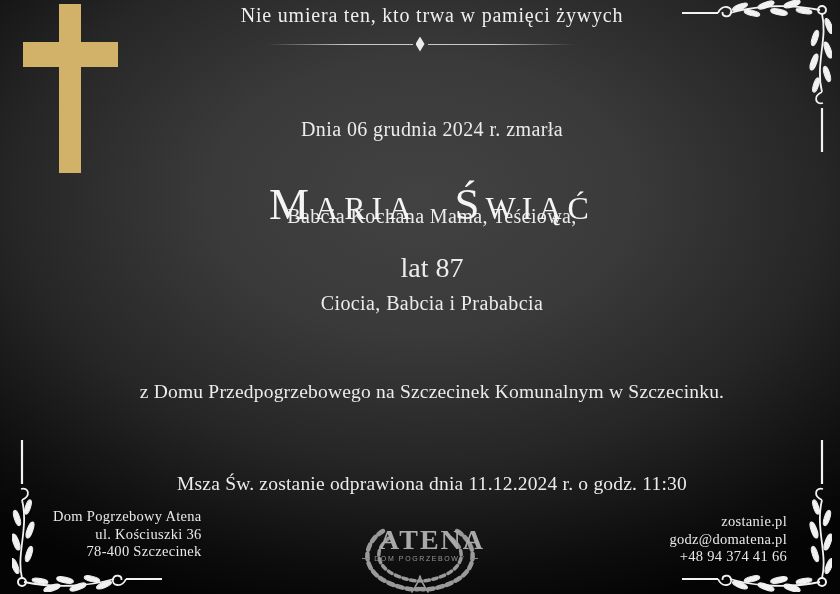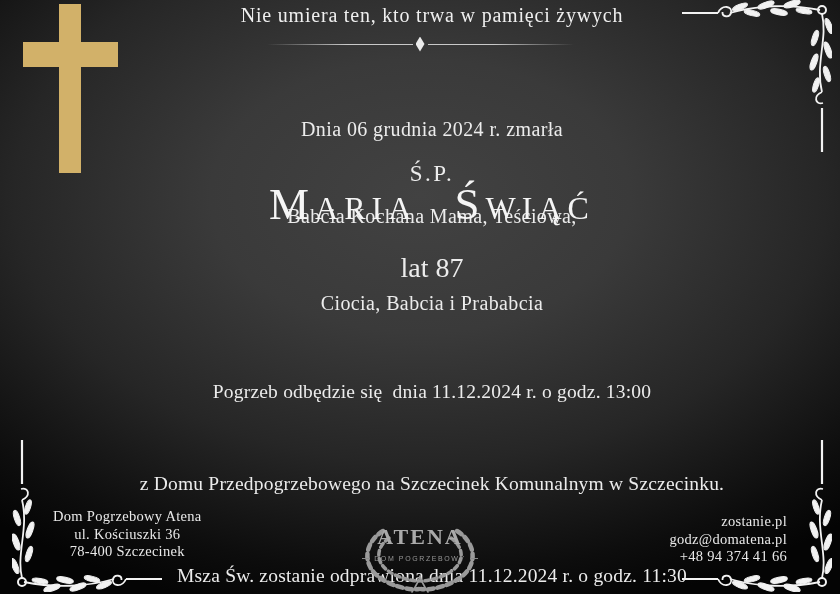--- a/index.html
+++ b/index.html
@@ -38,28 +38,28 @@
   .announce { top:57px; font-size:20px; line-height:29px; letter-spacing:0.4px; }
 
   .sp   { top:161px; font-size:23px; letter-spacing:2.5px; font-variant:small-caps; }
   .name { top:178px; font-size:45px; font-variant:small-caps; letter-spacing:6px; word-spacing:20px; color:#f5f5f5; }
   .age  { top:252px; font-size:28px; }
 
   .details { top:315px; font-size:19.5px; line-height:30.8px; letter-spacing:0.2px; }
 
   
   .home-info, .contact-info { position:absolute; font-size:14.5px; line-height:17.5px; letter-spacing:0.3px; color:#e9e9e9; }
-  .home-info { left:53px; top:508px; text-align:center; }
+  .home-info { left:53px; top:508px; text-align:right; }
   .contact-info { right:53px; top:513px; text-align:right; }
 
   
   .logo { position:absolute; left:355px; top:513px; width:130px; height:80px; }
   .logo svg { position:absolute; left:0; top:0; }
-  .logo-title { position:absolute; left:0; right:0; top:11px; text-align:center;
-    font-size:22px; font-weight:bold; letter-spacing:2px; color:#aaaaaa; }
+  .logo-title { position:absolute; left:0; right:0; top:11px; text-align:right;
+    font-size:28px; font-weight:bold; letter-spacing:2px; color:#aaaaaa; }
   .logo-sub { position:absolute; left:0; right:0; top:42px; display:flex; align-items:center; justify-content:center; gap:4px;
     font-size:7px; letter-spacing:1.6px; color:#979797; font-family:"Liberation Sans",sans-serif; }
   .logo-sub::before, .logo-sub::after { content:""; width:8px; height:1px; background:#8a8a8a; }
 </style>
 </head>
 <body>
 
 <div class="card">
 
   <div class="cross">
@@ -110,26 +110,24 @@
     <span class="diamond"></span>
     <span class="dline r"></span>
   </div>
 
   <div class="ctext announce">
     <div>Dnia 06 grudnia 2024 r. zmarła</div>
     <div>Babcia Kochana Mama, Teściowa,</div>
     <div>Ciocia, Babcia i Prababcia</div>
   </div>
 
-  <div class="ctext sp">Ś.P.</div>
   <div class="ctext name">Maria Świąć</div>
   <div class="ctext age">lat 87</div>
 
   <div class="ctext details">
-    <div>Pogrzeb odbędzie się  dnia 11.12.2024 r. o godz. 13:00</div>
     <div>z Domu Przedpogrzebowego na Szczecinek Komunalnym w Szczecinku.</div>
     <div>Msza Św. zostanie odprawiona dnia 11.12.2024 r. o godz. 11:30</div>
     
     
     
   </div>
 
   <div class="home-info">
     <div>Dom Pogrzebowy Atena</div>
     <div>ul. Kościuszki 36</div>

